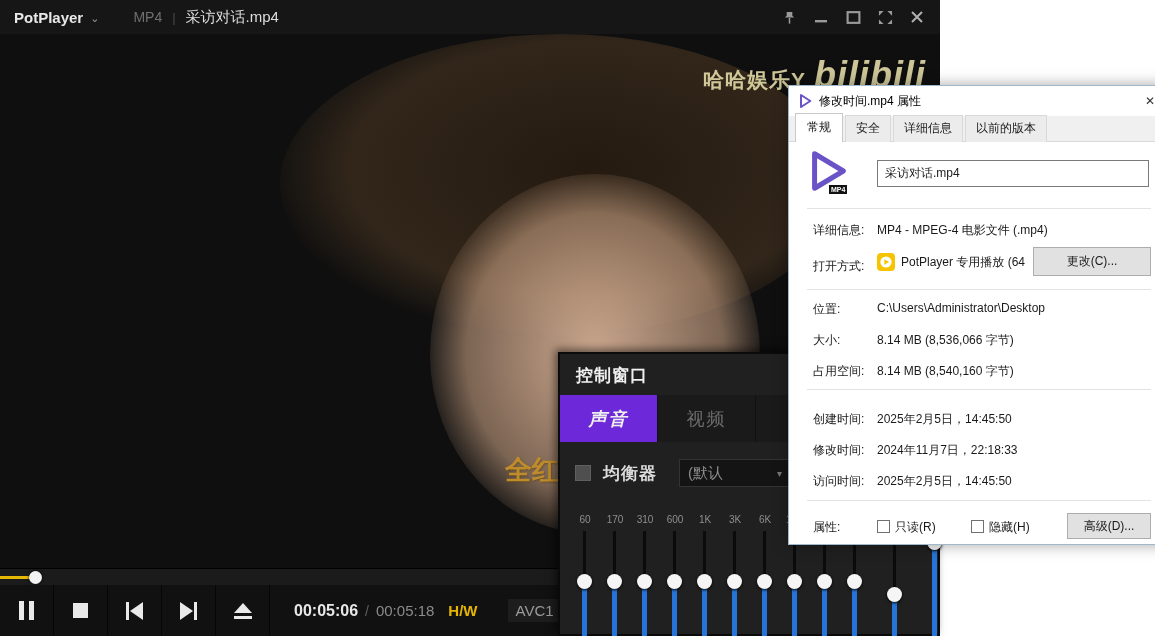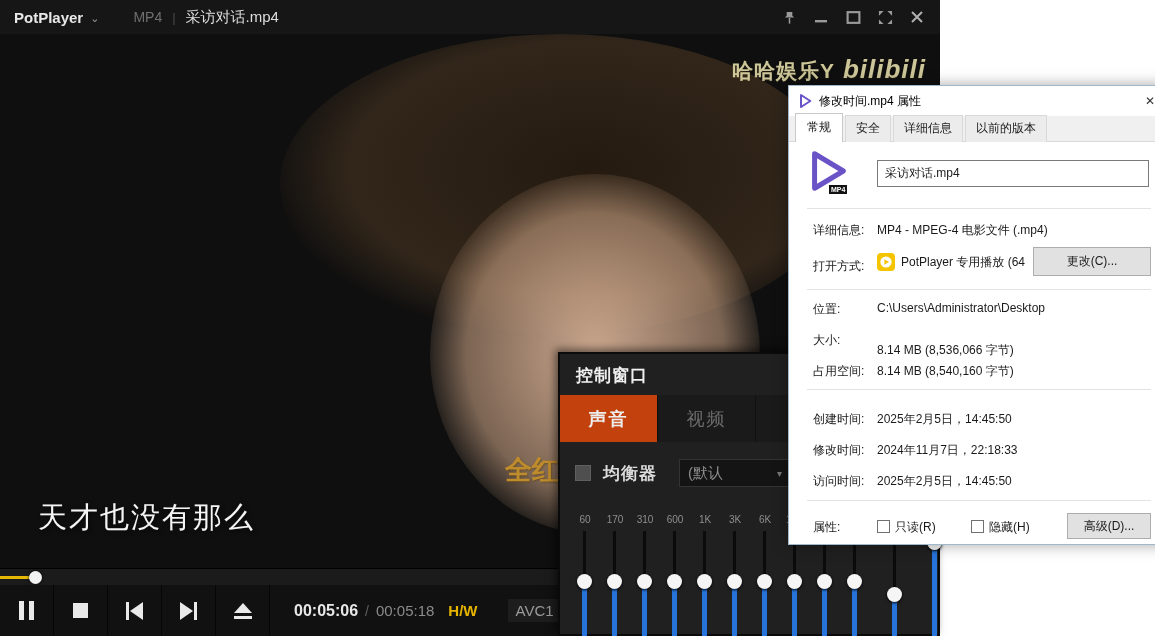--- a/index.html
+++ b/index.html
@@ -27,21 +27,21 @@
       radial-gradient(ellipse 300px 250px at 560px 140px, #271d12 0%, #33271ا 0%, #33271a 52%, rgba(51,39,26,0) 72%),
       linear-gradient(100deg, #c7ab8d 0%, #cfb697 55%, #c2a684 100%);
   }
   .hairblob { left:280px; top:0; width:560px; height:300px; border-radius:50%;
     background:radial-gradient(ellipse at 55% 45%, #241a10 0%, #32261a 55%, rgba(50,38,26,0) 74%); }
   .facelight { left:430px; top:140px; width:330px; height:360px; border-radius:50%;
     background:radial-gradient(ellipse at 50% 50%, rgba(224,184,156,.9) 0%, rgba(214,172,140,.55) 55%, rgba(214,172,140,0) 75%); }
   .watermark { right:14px; top:20px; color:#ddd6a4; display:flex; align-items:baseline; gap:8px;
     text-shadow:0 1px 2px rgba(60,50,20,.35); opacity:.92; }
   .wm-text { font-size:21px; font-weight:bold; letter-spacing:1px;margin-left:28px; }
-  .wm-logo { font-size:26px; font-weight:bold; font-style:italic; letter-spacing:1px; }
+  .wm-logo { font-size:36px; font-weight:bold; font-style:italic; letter-spacing:1px; }
   .scene-caption { left:505px; top:418px; color:#bf8c2b; font-size:27px; font-weight:bold;
     text-shadow:1px 1px 2px rgba(90,60,0,.5); }
   .subtitle { left:38px; top:464px; color:#f4f4f4; font-size:29px; letter-spacing:2px;
     text-shadow:2px 2px 4px rgba(0,0,0,.55); }
 
   
   #seekbar { left:0; top:568px; width:940px; height:17px; background:#1b1b1b;
     border-top:1px solid #000; cursor:pointer; }
   .seek-progress { left:0; top:7px; height:3px; background:#e8b903; }
   .seek-knob { top:2px; width:13px; height:13px; border-radius:50%; background:#f2f2f2; box-shadow:0 0 3px #000; }
@@ -67,21 +67,21 @@
   .hw { color:#e7b400; font-size:15px; font-weight:bold; margin-left:14px; cursor:pointer; }
   .codec-badge { color:#9a9a9a; font-size:15px; background:#1d1d1d; padding:3px 8px; margin-left:30px; }
 
   
   #ctrlwin { left:558px; top:352px; width:382px; height:284px; background:#202020;
     border:2px solid #0a0a0a; box-shadow:-3px -3px 8px rgba(0,0,0,.5); z-index:2; }
   .cw-title { left:16px; top:10px; color:#f0f0f0; font-size:17px; font-weight:bold; letter-spacing:1px; }
   .cw-tabs { left:0; top:41px; width:378px; height:47px; display:flex; }
   .cw-tab { width:98px; height:47px; display:flex; align-items:center; justify-content:center;
     font-size:18px; letter-spacing:2px; background:#1a1a1a; color:#6d6d6d; border-right:1px solid #111; cursor:pointer; }
-  .cw-tab.active { background:#c2410c; color:#eee; font-weight:bold; }
+  .cw-tab.active { background:#6d28d9; color:#eee; font-weight:bold;font-style:italic; }
   .eq-row { left:15px; top:105px; display:flex; align-items:center; }
   .eq-check { width:16px; height:16px; background:#4f4f4f; border:1px solid #5f5f5f; cursor:pointer; }
   .eq-label { color:#dcdcdc; font-size:17px; font-weight:bold; letter-spacing:1px; margin-left:12px; }
   .eq-preset { margin-left:22px; width:112px; height:28px; background:#141414; border:1px solid #333;
     color:#8c8c8c; font-size:15px; display:flex; align-items:center; padding:0 8px; justify-content:space-between; cursor:pointer; }
   #eq-sliders { left:0; top:160px; width:340px; height:130px; }
   .band { position:absolute; width:30px; }
   .band-label { position:absolute; top:0; width:30px; text-align:center; color:#8f8f8f; font-size:10px; }
   .band-track { position:absolute; left:13px; top:17px; width:3px; height:113px; background:#0b0b0b; }
   .band-fill { position:absolute; left:12px; width:5px; background:#2674d9; }
@@ -158,21 +158,20 @@
     </div>
 
     <div id="video" class="abs">
       <div class="abs hairblob"></div>
       <div class="abs facelight"></div>
       <div class="abs watermark">
         <span class="wm-text">哈哈娱乐Υ</span>
         <span class="wm-logo">bilibili</span>
       </div>
       <div class="abs scene-caption">全红</div>
-      <div class="abs subtitle">天才也没有那么</div>
     </div>
 
     <div id="seekbar" class="abs">
       <div class="abs seek-progress" style="width:33px"></div>
       <div class="abs seek-knob" style="left:29px"></div>
     </div>
 
     <div id="ctrlbar" class="abs">
       <div class="cbtn">
           <span class="icon-pause">
@@ -340,21 +339,21 @@
           <path d="M7.4 6.3 L12 9 L7.4 11.7 Z" fill="#f5c400"></path>
         </svg>
       <span>PotPlayer 专用播放 (64</span>
     </span>
     <button class="pd-btn" style="left:244px;top:161px;width:118px;height:29px">更改(C)...</button>
     <div class="pd-hr" style="top:203px"></div>
 
     <span class="pd-row-label" style="top:215px">位置:</span>
     <span class="pd-row-value" style="top:215px">C:\Users\Administrator\Desktop</span>
     <span class="pd-row-label" style="top:246px">大小:</span>
-    <span class="pd-row-value" style="top:256px">8.14 MB (8,536,066 字节)</span>
+    <span class="pd-row-value" style="top:246px">8.14 MB (8,536,066 字节)</span>
     <span class="pd-row-label" style="top:277px">占用空间:</span>
     <span class="pd-row-value" style="top:277px">8.14 MB (8,540,160 字节)</span>
     <div class="pd-hr" style="top:303px"></div>
 
     <span class="pd-row-label" style="top:325px">创建时间:</span>
     <span class="pd-row-value" style="top:325px">2025年2月5日，14:45:50</span>
     <span class="pd-row-label" style="top:356px">修改时间:</span>
     <span class="pd-row-value" style="top:356px">2024年11月7日，22:18:33</span>
     <span class="pd-row-label" style="top:387px">访问时间:</span>
     <span class="pd-row-value" style="top:387px">2025年2月5日，14:45:50</span>

